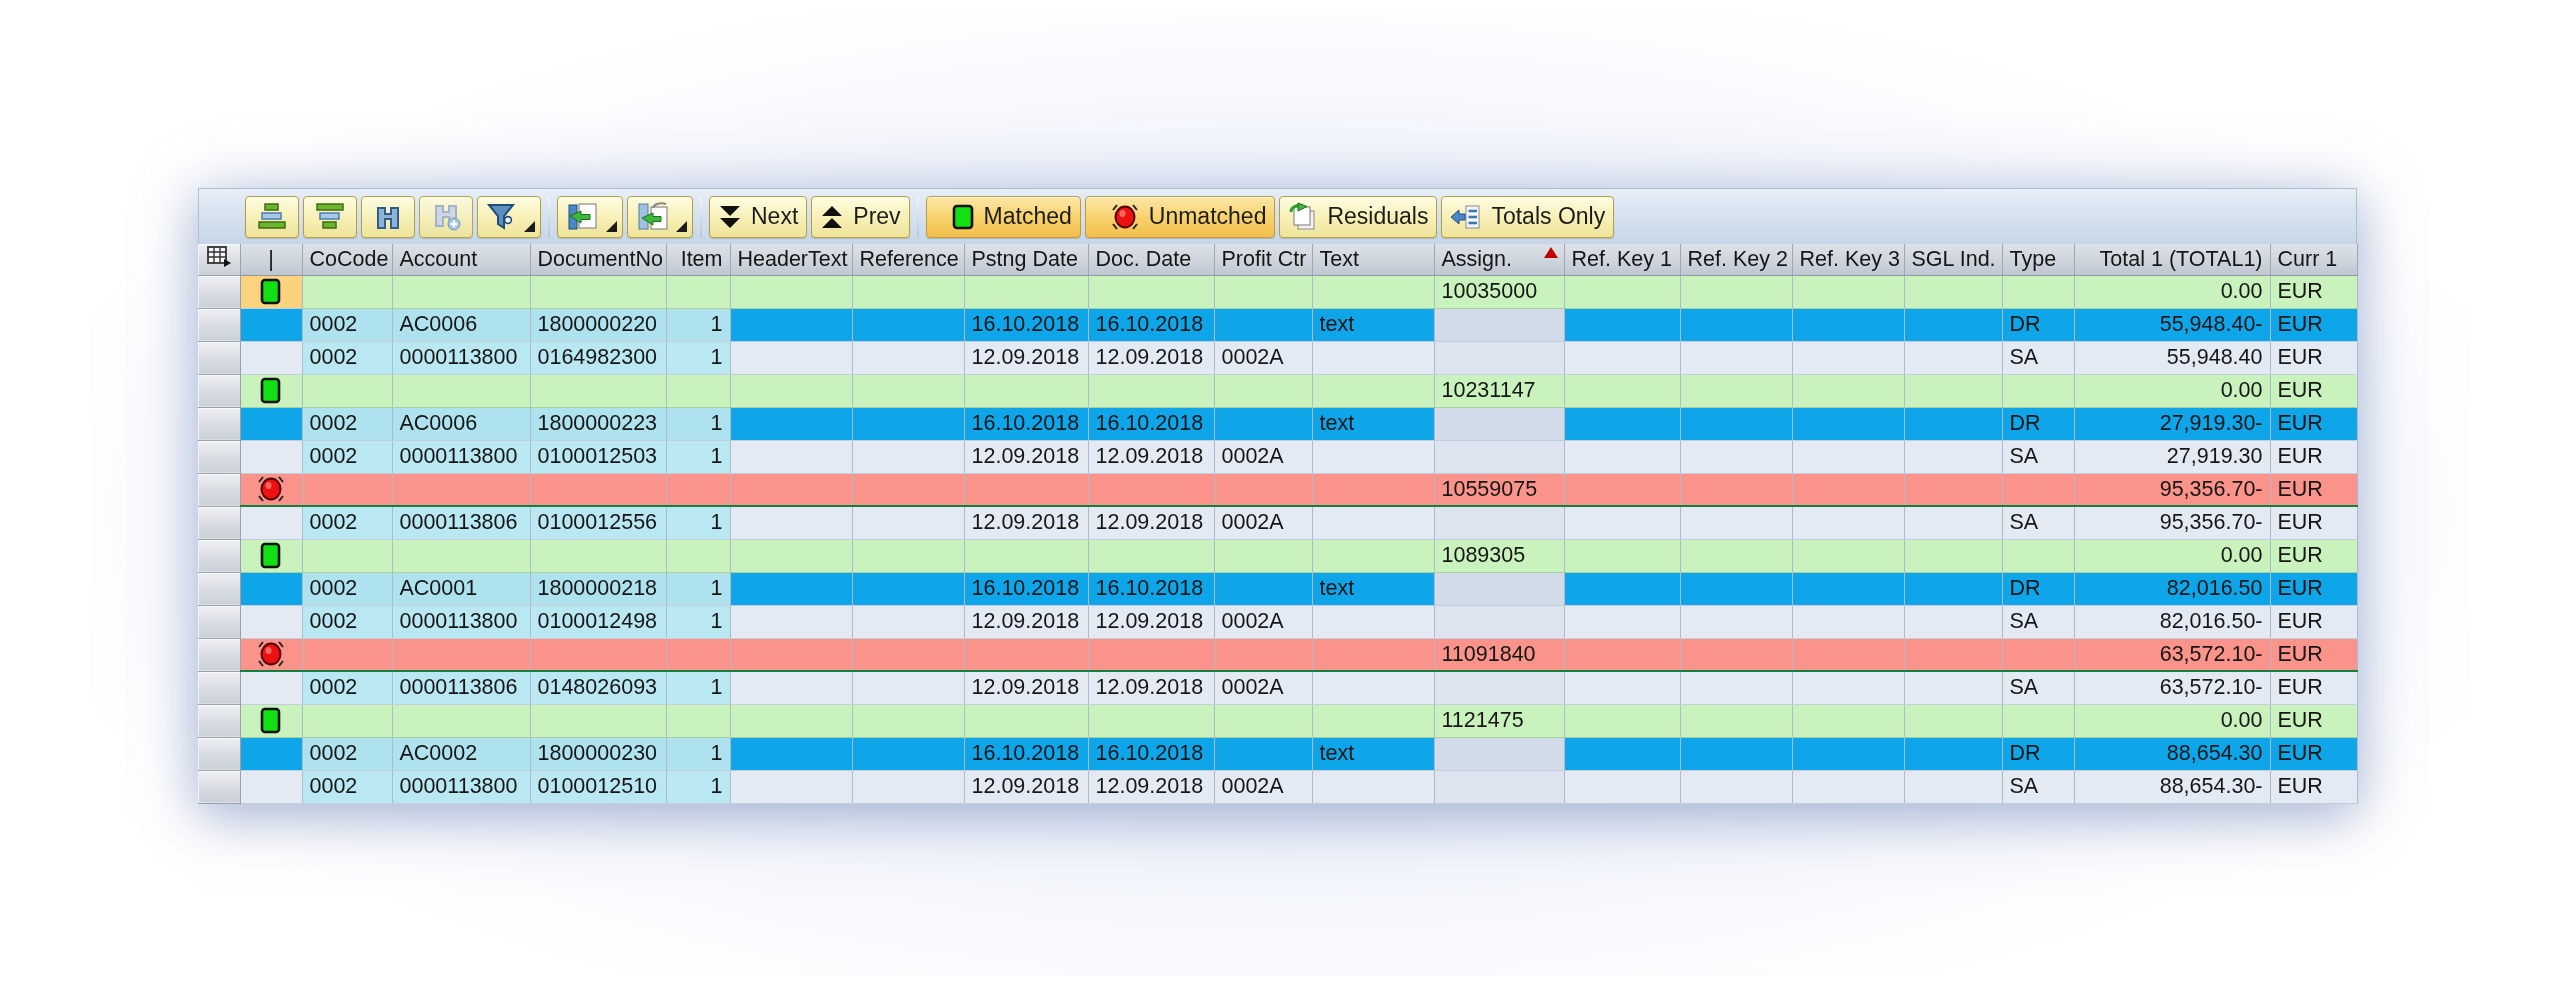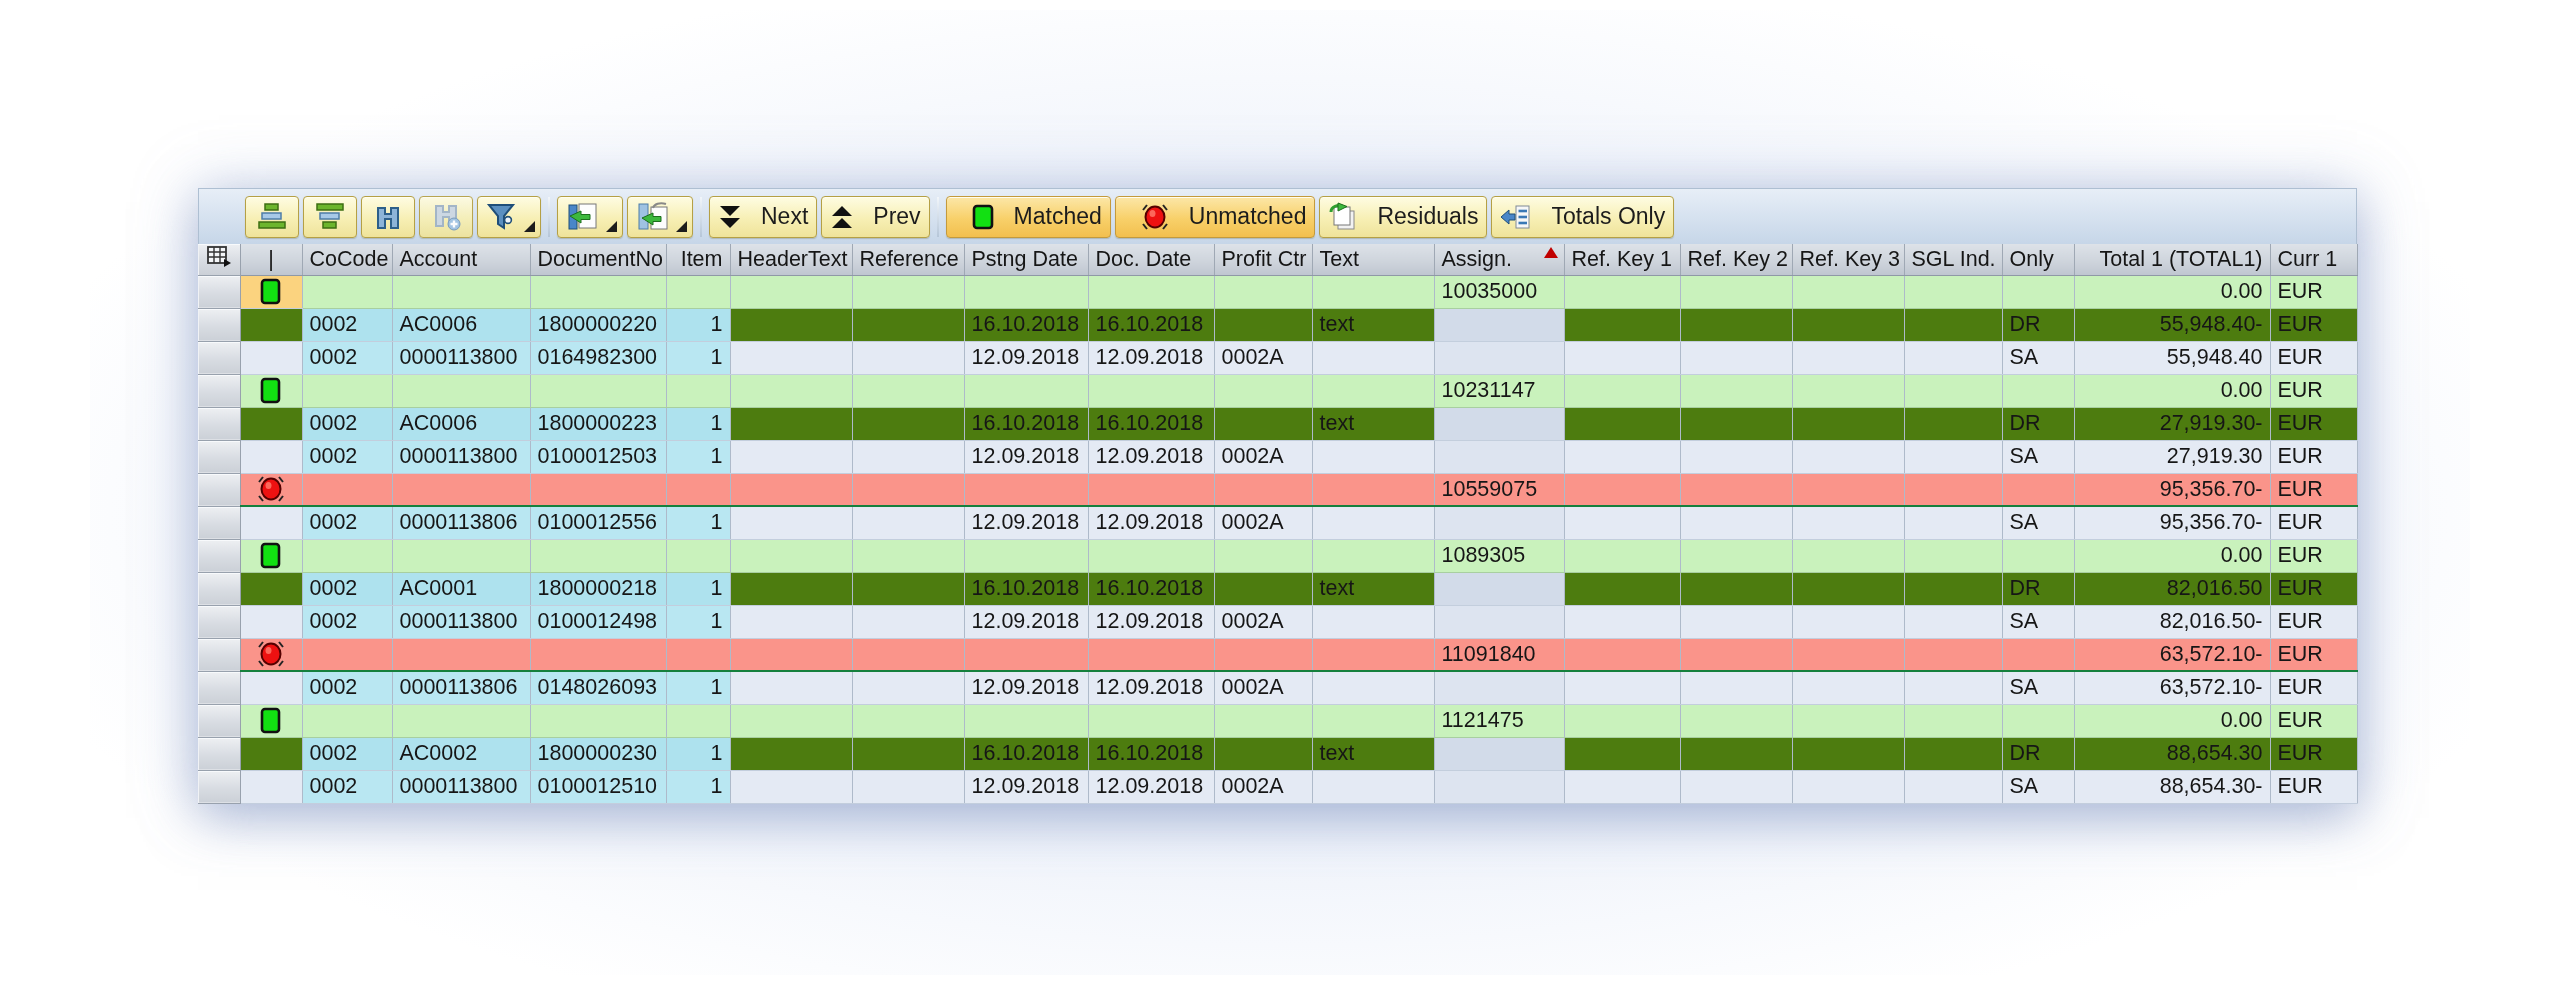--- a/index.html
+++ b/index.html
@@ -9,21 +9,21 @@
   body::before{ content:""; position:absolute; left:90px; top:10px; right:90px; bottom:10px;
     background: radial-gradient(ellipse at 50% 52%, rgba(198,212,238,.65) 0%, rgba(216,226,245,.40) 45%, rgba(255,255,255,0) 78%);
     pointer-events:none;}
   .window{ position:absolute; left:198px; top:188px; width:2159px;
     box-shadow:0 14px 48px rgba(120,140,185,.50), 0 0 60px rgba(150,170,215,.35);
     background:#cfdded; }
   
   .toolbar{ height:56px; display:flex; align-items:center; padding-left:46px;
     background:linear-gradient(#e7eef7, #d5e1ef 55%, #c6d6e8);
     border:1px solid #aebfd2; border-bottom:none; }
-  .tbtn{ display:flex; align-items:center; justify-content:center; gap:19px;
+  .tbtn{ display:flex; align-items:center; justify-content:center; gap:9px;
     height:42px; min-width:54px; padding:0 8px; margin-right:4px;
     background:linear-gradient(#fefce2, #f7efb4 55%, #efe39a);
     border:1px solid #b5a045; border-radius:4px;
     box-shadow:inset 0 1px 0 #fffef0, 0 1px 1px rgba(90,90,40,.25);
     font-size:23px; color:#1c1c1c; cursor:pointer; position:relative; }
   .tbtn.amber{ background:linear-gradient(#fce7a8, #f8d069 55%, #f2bf4e); border-color:#c49a3c;padding-left:24px; }
   .tbtn.drop{ padding-right:22px; }
   .tbtn.drop::after{ content:""; position:absolute; right:5px; bottom:5px;
     border-left:11px solid transparent; border-bottom:11px solid #1c1c1c; }
   .tsep{ width:2px; height:40px; margin:0 7px 0 3px;
@@ -37,21 +37,21 @@
   thead th{ height:31px; background:linear-gradient(#dde2e8,#cdd3db 60%,#bfc6d0);
     border-right:1px solid #9fa8b4; border-bottom:1px solid #8f99a6; position:relative; }
   th.corner, td.selector{ background:linear-gradient(#eef0f3,#d8dce2 55%,#cbd0d7);
     border-right:1px solid #98a1ad; border-bottom:1px solid #98a1ad;
     box-shadow:inset 0 1px 0 #f8fafc, inset 1px 0 0 #f0f2f5; }
   td.selector{ cursor:pointer; }
   .sortmark{ position:absolute; top:3px; right:6px; width:0; height:0;
     border-left:7px solid transparent; border-right:7px solid transparent;
     border-bottom:11px solid #c00000; }
   
-  .c-a   { background:#4d7c0f; }           
+  .c-a   { background:#0ea5e9; }           
   .c-b   { background:#e4eaf4; }
   .c-keya{ background:#aee2ee; }           
   .c-keyb{ background:#b9e7f2; }           
   .c-asga{ background:#d2dbe9; }           
   .c-asgb{ background:#dde4f0; }           
   .c-grn { background:#c9f2bc; border-bottom:1px solid #a8cfa0; }
   .c-red { background:#fa948a; border-bottom:2px solid #15803d; }
   .c-org { background:#fbd37f; }           
   .al-r{ text-align:right;margin-top:28px; }
   .al-c{ text-align:center; }
@@ -242,21 +242,21 @@
           <th>Reference</th>
           <th>Pstng Date</th>
           <th>Doc. Date</th>
           <th>Profit Ctr</th>
           <th>Text</th>
           <th>Assign.<span class="sortmark"></span></th>
           <th>Ref. Key 1</th>
           <th>Ref. Key 2</th>
           <th>Ref. Key 3</th>
           <th>SGL Ind.</th>
-          <th>Only</th>
+          <th>Type</th>
           <th class="al-r">Total 1 (TOTAL1)</th>
           <th>Curr 1</th>
         </tr>
       </thead>
     <tbody id="gridBody">
         <tr>
           <td class="selector"></td>
           <td class="al-c statuscell c-org"><span><svg width="24" height="28" viewBox="0 0 24 28">
                 <rect x="3" y="2" width="17" height="23" rx="3" fill="#12e012" stroke="#111" stroke-width="2.6"></rect>
               </svg></span></td>

